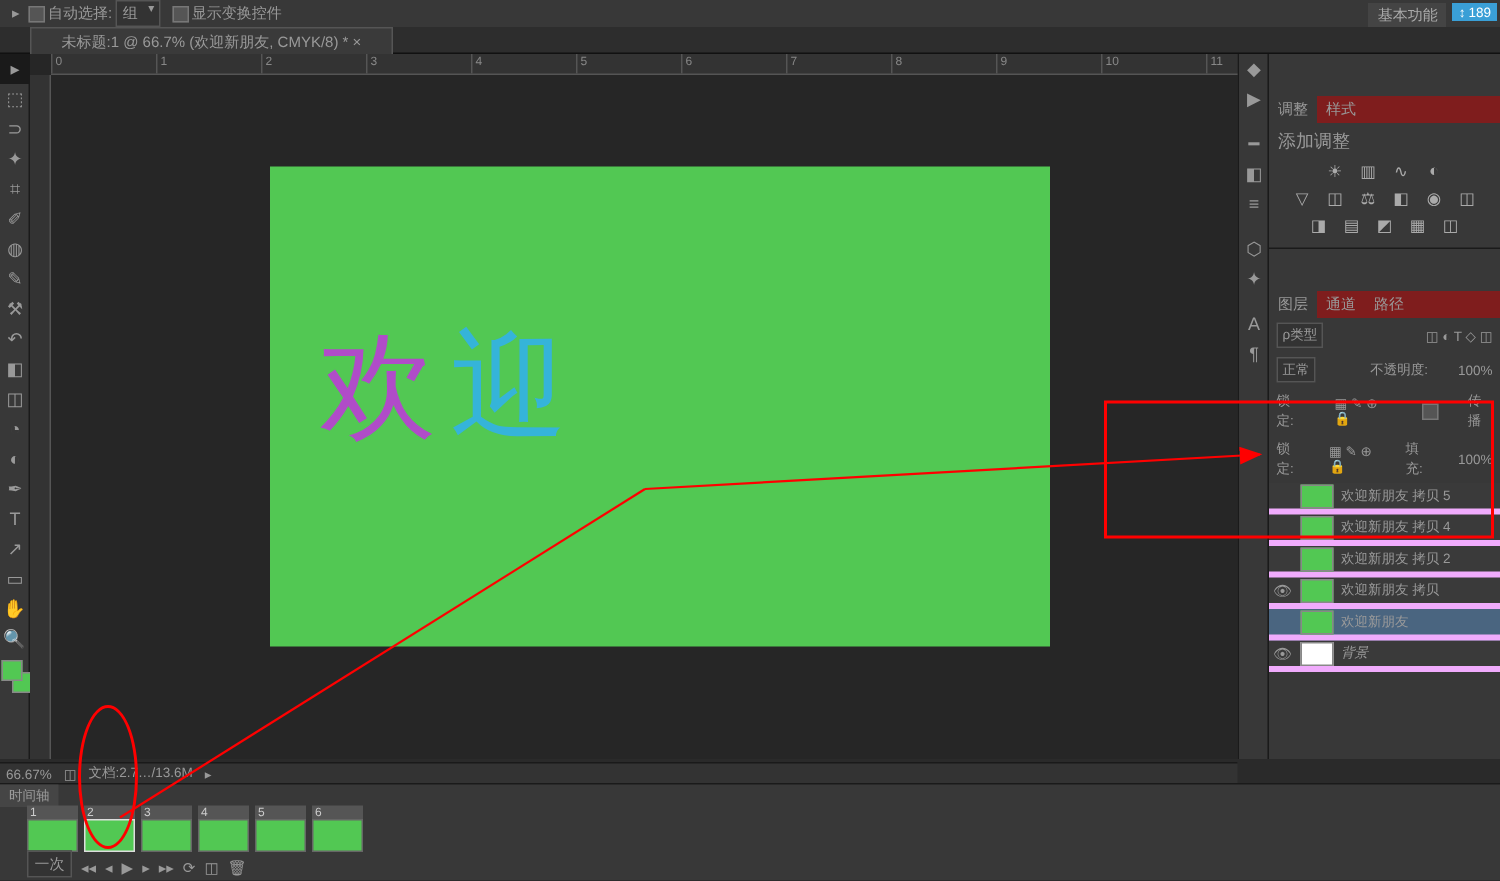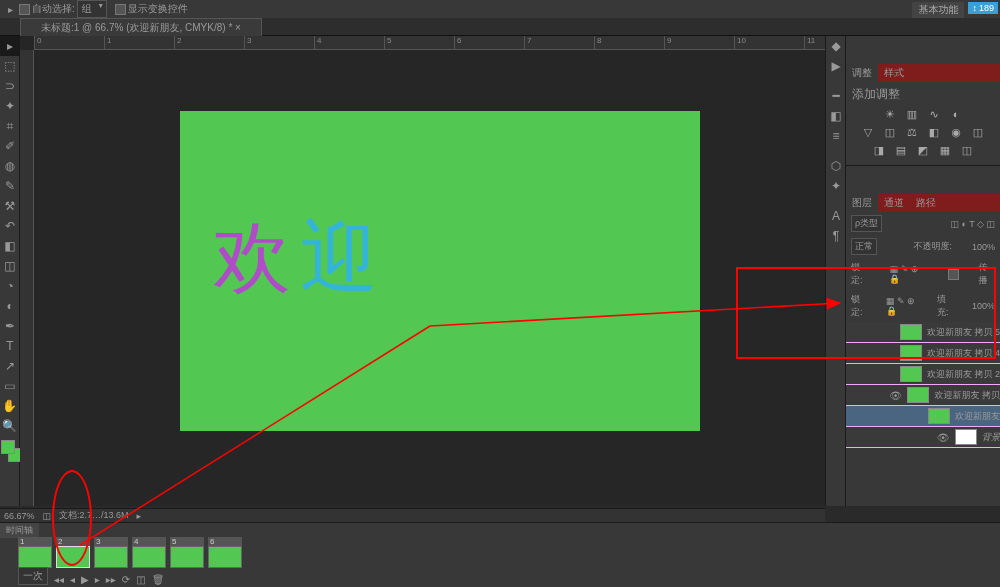--- a/index.html
+++ b/index.html
@@ -44,21 +44,21 @@
     .panel-tab { padding: 2px 6px; font-size: 10px; cursor: pointer; }
     .panel-tab.active { background: #383838; }
     .adjust-panel { padding: 4px 6px; }
     .adjust-row { display: flex; gap: 8px; justify-content: center; margin: 4px 0; }
     .adjust-icon { width: 14px; height: 14px; display: inline-flex; align-items: center; justify-content: center; font-size: 11px; color: #aaa; }
     
     .layers-panel { border-top: 1px solid #1a1a1a; }
     .layer-options { padding: 3px 5px; font-size: 9px; display: flex; gap: 20px; align-items: center; }
     .layer-options .field { background: #333; padding: 1px 3px; border: 1px solid #555; }
     .layer-list { background: #3a3a3a; }
-    .layer-item { height: 21px; display: flex; align-items: center; border-bottom: 1px solid #f0abfc; justify-content: flex-end; }
+    .layer-item { height: 21px; display: flex; align-items: center; border-bottom: 4px solid #f0abfc; }
     .layer-item.selected { background: #4a6580; }
     .layer-eye { width: 18px; text-align: center; font-size: 10px; }
     .layer-thumb { width: 22px; height: 16px; margin: 0 3px; border: 1px solid #888; }
     .layer-thumb.green { background: #52c853; }
     .layer-thumb.white { background: #fff; }
     .layer-name { font-size: 9px; padding-left: 2px; }
     
     .status-bar { position: absolute; bottom: 65px; left: 0; right: 175px; height: 14px; background: #333; display: flex; align-items: center; padding: 0 4px; font-size: 9px; gap: 8px; border-top: 1px solid #1a1a1a; }
     
     .timeline { position: absolute; bottom: 0; left: 0; right: 0; height: 65px; background: #383838; border-top: 1px solid #1a1a1a; }

